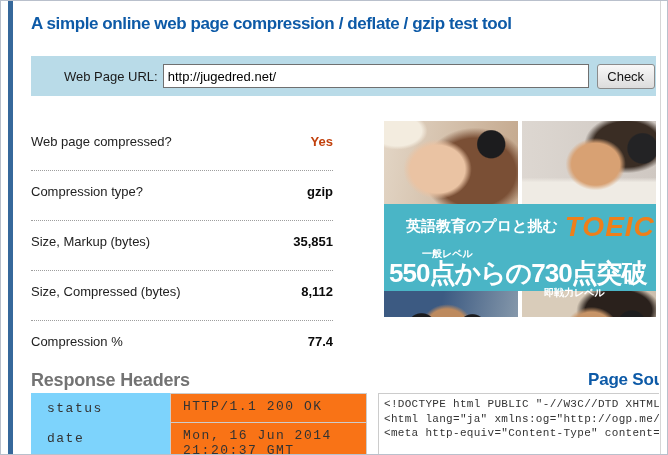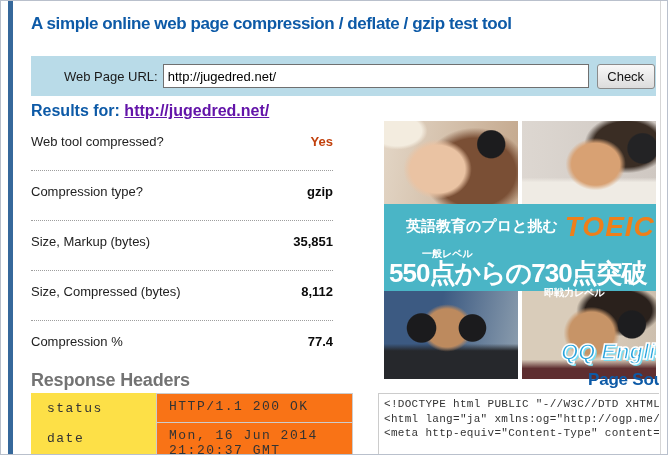--- a/index.html
+++ b/index.html
@@ -53,42 +53,42 @@
   
   .rh-heading {
     position:absolute; left:30px; top:369px;
     font-size:18px; font-weight:bold; letter-spacing:-0.2px; color:#737373;
   }
   .rh-table {
     position:absolute; left:30px; top:392px; width:336px;
     font-family:"Liberation Mono", monospace; font-size:13px; letter-spacing:1.5px; color:#333;
   }
   .rh-row { display:flex; }
-  .rh-key { width:125px; background:#fde047; padding:8px 0 7px 16px; }
+  .rh-key { width:139px; background:#7dd3fc; padding:8px 0 7px 16px; }
   .rh-val { width:197px; background:#f97316; border:1px solid #ccc; padding:5px 0 4px 12px; line-height:15px; }
   .rh-row + .rh-row .rh-val { margin-top:-1px; }
   .rh-row + .rh-row { margin-top:0; }
 
   
   .ps-heading-clip {
     position:absolute; left:587px; top:369px; width:71px; height:21px;
     overflow:hidden; white-space:nowrap;
     font-size:17px; font-weight:bold; letter-spacing:-0.2px; color:#0d5aa7;
   }
   .code-block {
     position:absolute; left:377px; top:392px; width:281px; height:61px;
     background:#fff; border:1px solid #ccc; border-right:none; border-bottom:none;
     overflow:hidden; padding:3px 0 0 5px;
     font-family:"Liberation Mono", monospace; font-size:11px; letter-spacing:0.3px;
     line-height:14.5px; color:#333;
   }
   .code-line { white-space:nowrap; overflow:hidden; }
 
   
-  .ad-banner { position:absolute; left:383px; top:120px; width:272px; height:258px; overflow:hidden; background:#fff; cursor:pointer; }
+  .ad-banner { position:absolute; left:383px; top:120px; width:272px; height:196px; overflow:hidden; background:#fff; cursor:pointer; }
   .ad-photos { display:flex; gap:4px; }
   .ad-photos.top { height:83px; }
   .ad-photos.bottom { height:88px; }
   .photo { flex:1; overflow:hidden; }
   .photo.p1 { background:
       radial-gradient(circle at 80% 28%, #1c1c1e 0 11%, rgba(0,0,0,0) 12%),
       radial-gradient(ellipse 34% 48% at 40% 58%, #eac3a3 0 60%, rgba(0,0,0,0) 75%),
       radial-gradient(ellipse 55% 75% at 68% 62%, #7a4f35 0 55%, rgba(0,0,0,0) 72%),
       radial-gradient(ellipse 30% 30% at 10% 12%, #f3ecdf 0 60%, rgba(0,0,0,0) 75%),
       linear-gradient(100deg, #e3d6c6, #c3a78c); }
@@ -134,28 +134,24 @@
   <div class="right-line"></div>
 
   <h1 class="page-title">A simple online web page compression / deflate / gzip test tool</h1>
 
   <div class="form-bar">
     <span class="form-label">Web Page URL:</span>
     <input class="url-input" type="text" value="http://jugedred.net/" style="">
     <button class="check-btn">Check</button>
   </div>
 
-  <div class="results-heading">
-    <span>Results for:</span>
-    <a>http://jugedred.net/</a>
-  </div>
 
   <div class="results-table">
     <div class="res-row">
-      <span class="res-label">Web tool compressed?</span>
+      <span class="res-label">Web page compressed?</span>
       <span class="res-value green">Yes</span>
     </div>
     <div class="res-row">
       <span class="res-label">Compression type?</span>
       <span class="res-value">gzip</span>
     </div>
     <div class="res-row">
       <span class="res-label">Size, Markup (bytes)</span>
       <span class="res-value">35,851</span>
     </div>

